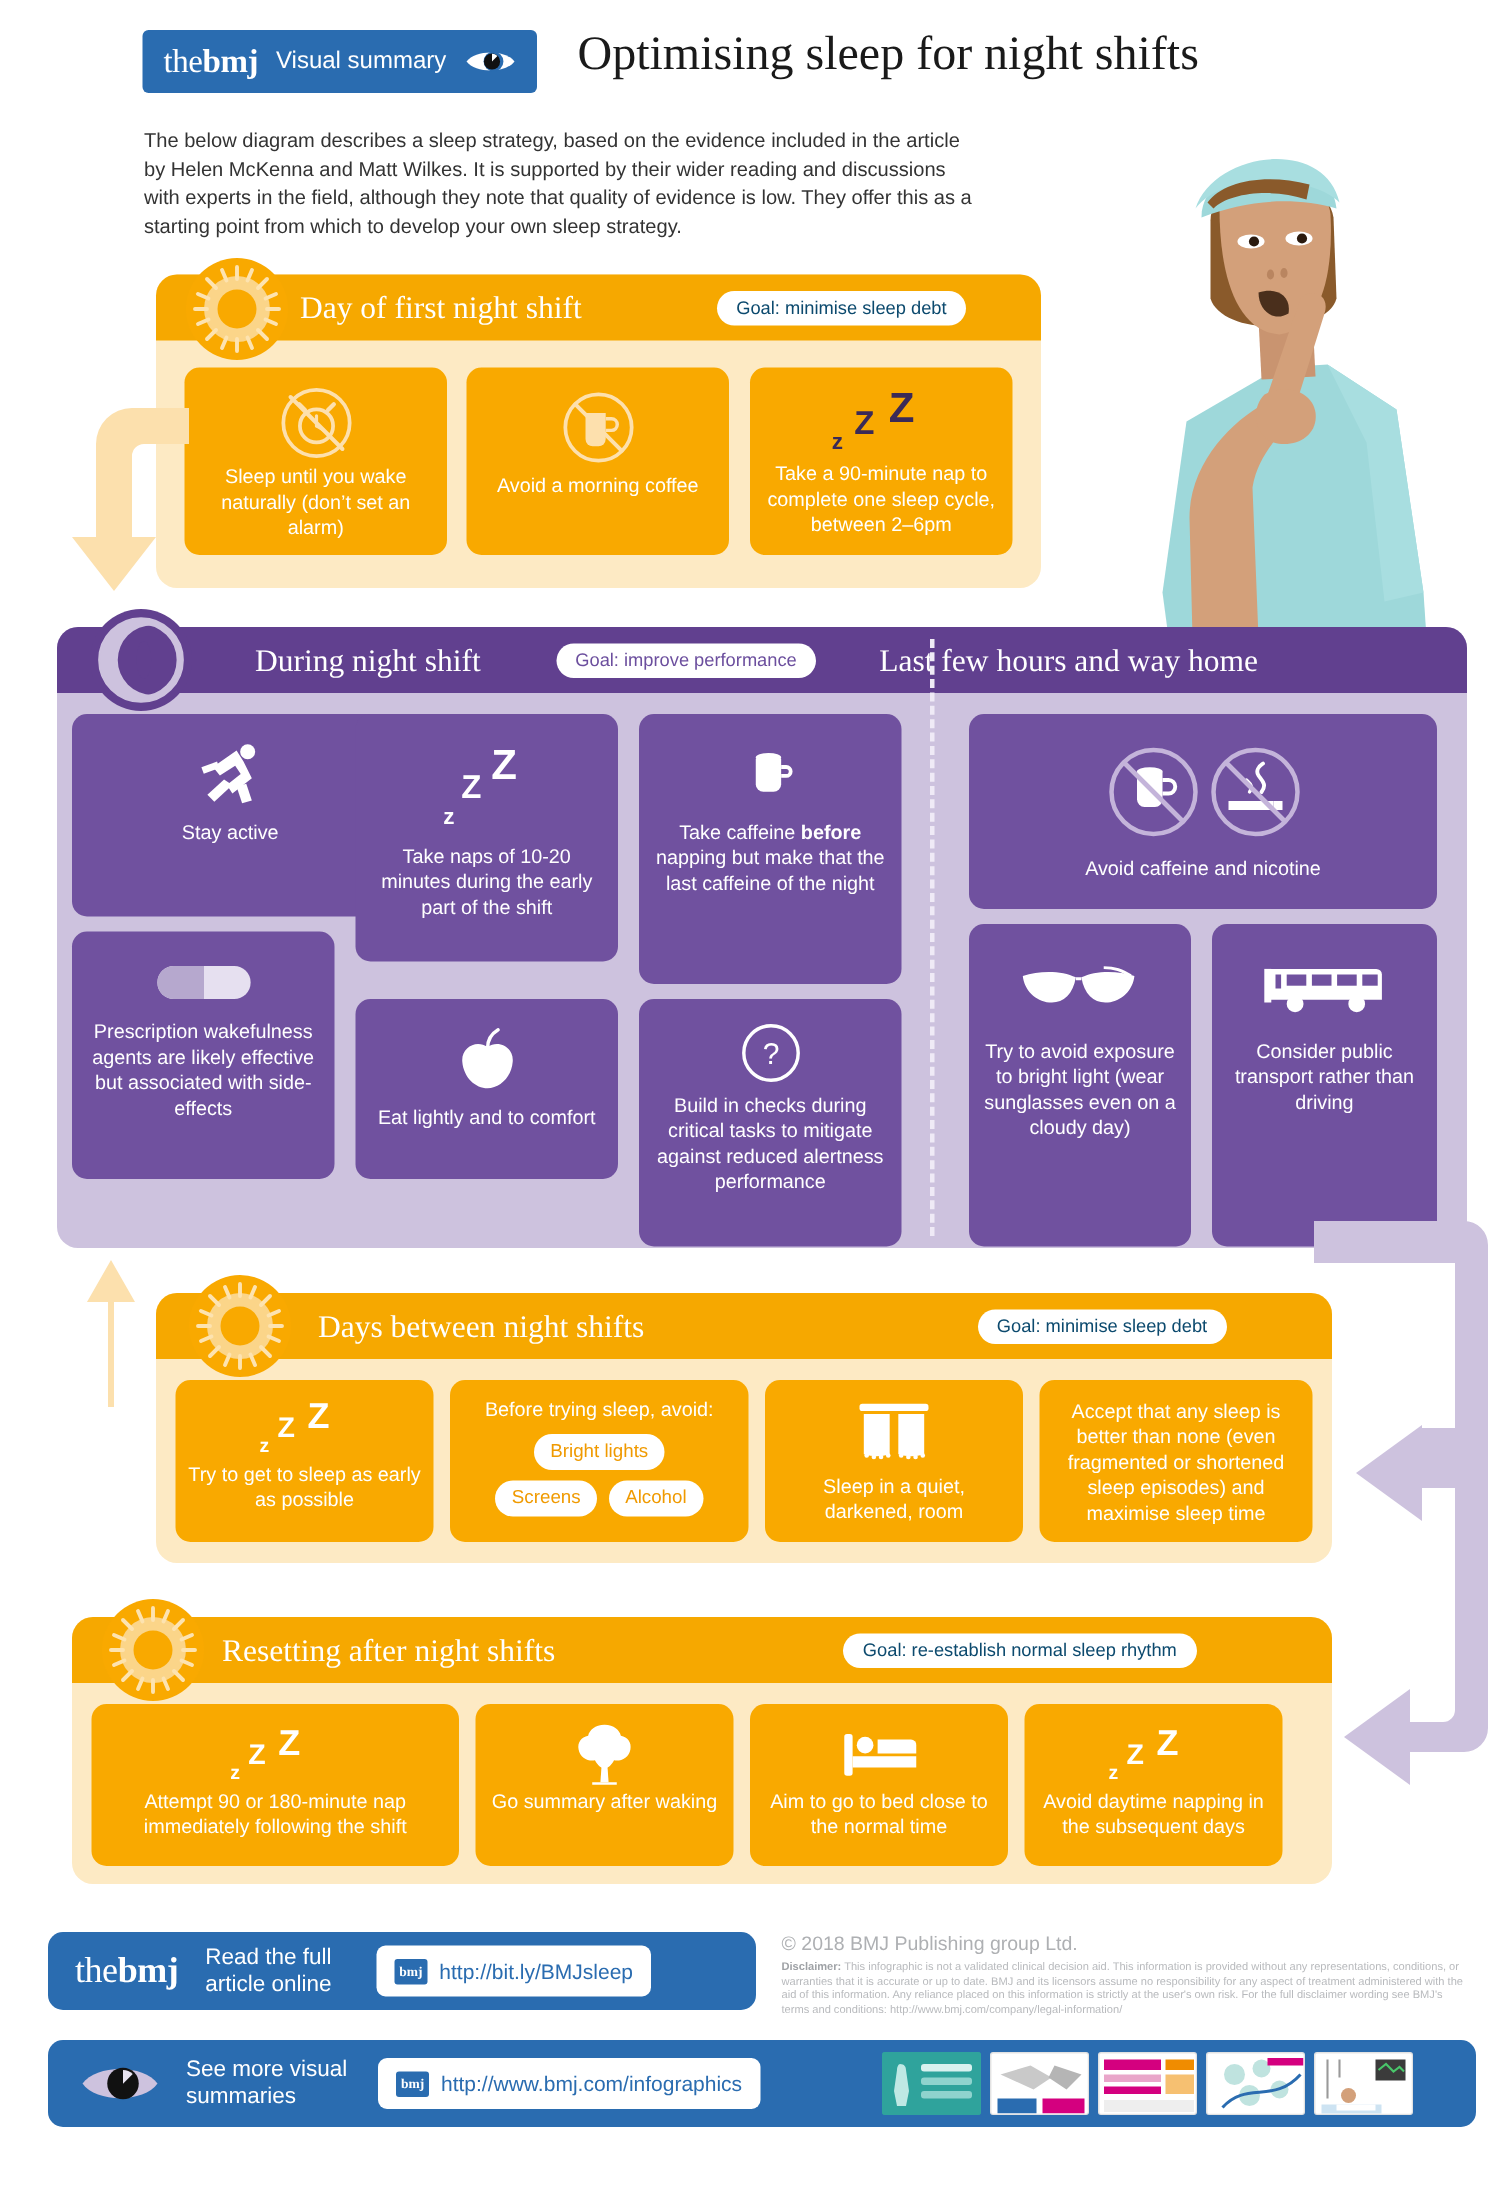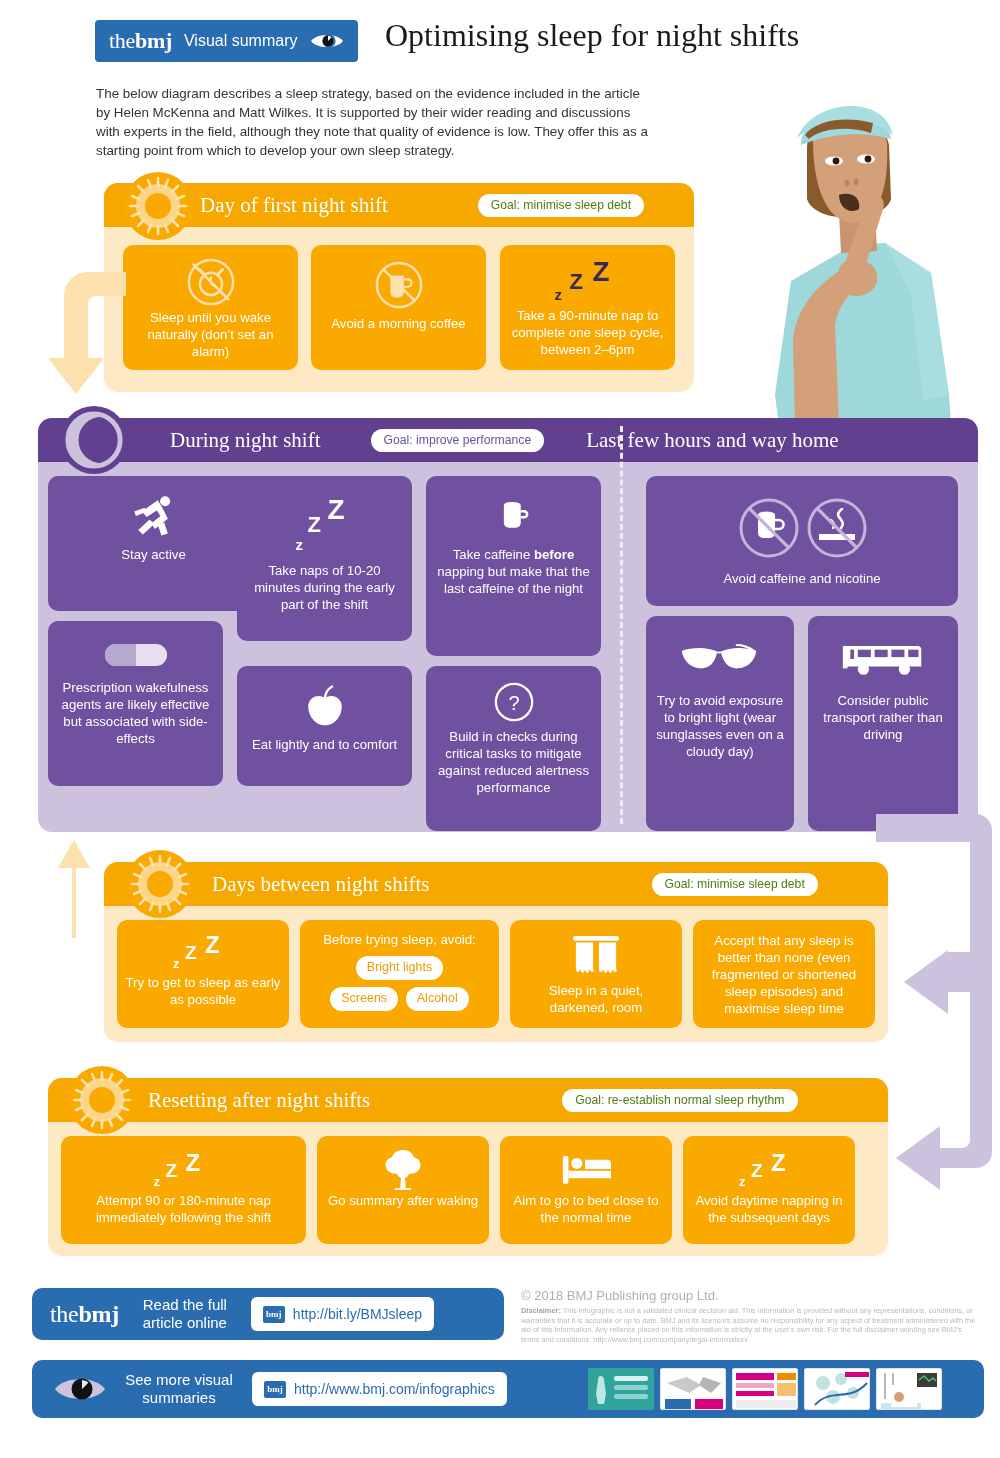--- a/index.html
+++ b/index.html
@@ -45,21 +45,21 @@
     display: flex; align-items: center;
   }
   .panel-title {
     font-family: "Liberation Serif", serif;
     font-size: 21px; color: #fff; white-space: nowrap;
   }
   .goal-pill {
     background: #fff; border-radius: 20px;
     padding: 4px 13px 5px; font-size: 12.2px; white-space: nowrap;
   }
-  .goal-orange { color: #4d7c0f; }
+  .goal-orange { color: #0c4a6e; }
   .goal-purple { color: #6c4f9e; }
 
   
   .orange-panel { background: #fdeac4; }
   .orange-head  { background: #f6a800; }
   .orange-card {
     background: #f9a900; border-radius: 10px; color: #fff;
     display: flex; flex-direction: column; align-items: center;
     justify-content: flex-start; padding: 12px 8px 12px;
     text-align: center; font-size: 13.2px; line-height: 17px;
@@ -104,21 +104,21 @@
   
   .vdash {
     position: absolute; width: 0; border-left: 3px dashed #fff;
   }
 
   
   .footer-bar {
     position: absolute; background: #2a6cb0; border-radius: 10px;
     display: flex; align-items: center;
   }
-  .footer-label { color: #fff; font-size: 15px; line-height: 18px; text-align: center; }
+  .footer-label { color: #fff; font-size: 15px; line-height: 18px; }
   .url-pill {
     background: #fff; border-radius: 6px; height: 34px;
     display: flex; align-items: center; gap: 8px; padding: 0 12px;
   }
   .url-text { color: #2a6cb0; font-size: 14px; white-space: nowrap; }
   .url-mark {
     width: 22px; height: 17px; background: #2a6cb0; border-radius: 2px;
     color: #fff; font-family: "Liberation Serif", serif; font-size: 9px;
     display: flex; align-items: center; justify-content: center; font-weight: bold;
   }

